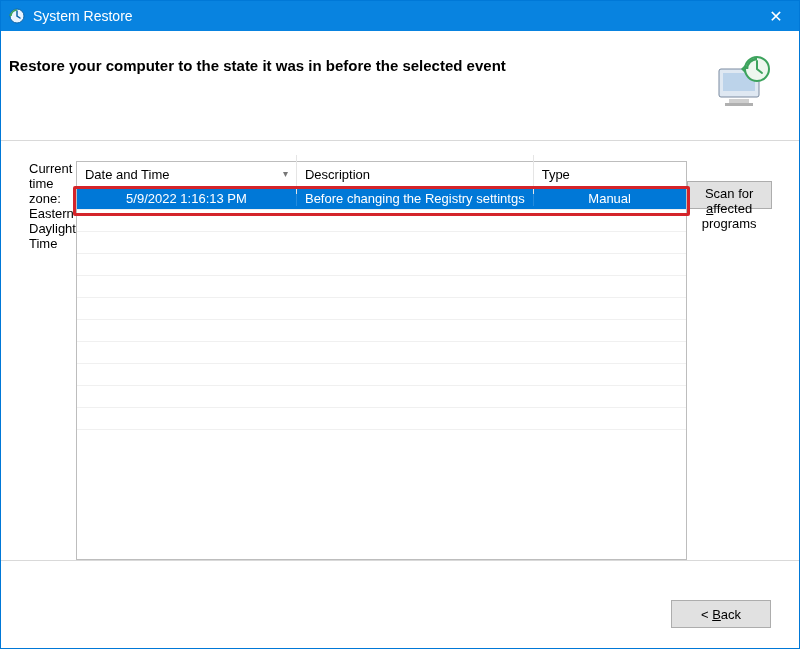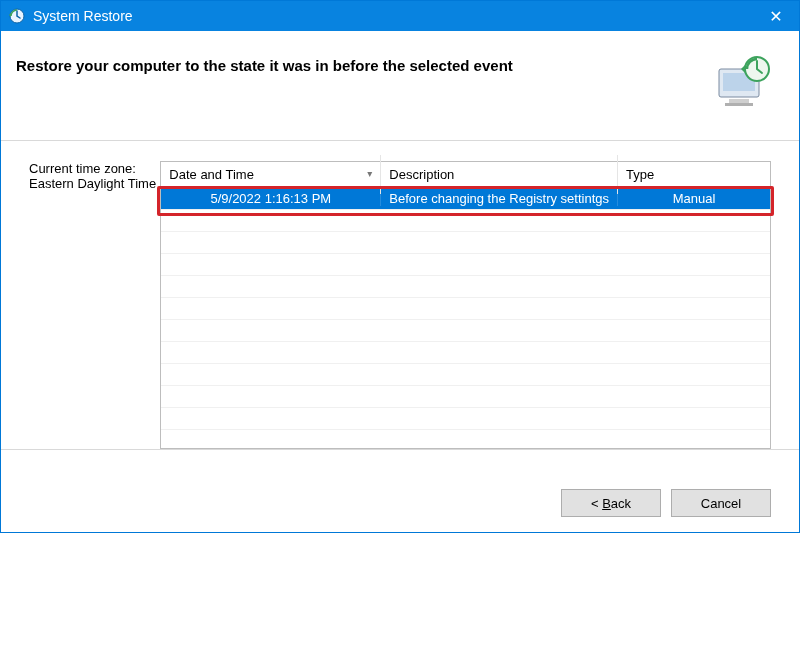--- a/index.html
+++ b/index.html
@@ -1,18 +1,18 @@
 <!DOCTYPE html>
 <html><head>
   <meta charset="utf-8">
   <style>
     * { box-sizing: border-box; margin: 0; padding: 0; }
     html, body { width: 800px; height: 649px; font-family: "Segoe UI", Tahoma, sans-serif; font-size: 13px; color: #000; background: #fff; }
     .window {
-      width: 800px; height: 533px;
+      width: 800px; height: 649px;
       border: 1px solid #0078d7;
       display: flex; flex-direction: column;
       position: relative;
       background: #fff;
     }
     .titlebar {
       height: 30px;
       background: #0883e0;
       display: flex; align-items: center;
       color: #fff;
@@ -26,21 +26,21 @@
       flex: 0 0 auto;
       font-size: 14px;
     }
     .titlebar-spacer { flex: 1 1 auto; }
     .titlebar .close-btn {
       width: 46px; height: 30px;
       display: flex; align-items: center; justify-content: center;
       color: #fff; font-size: 16px;
     }
     .header {
-      padding: 20px 24px 12px 15px;
+      padding: 20px 24px 12px 8px;
       display: flex; align-items: flex-start;
       border-bottom: 1px solid #d9d9d9;
       min-height: 110px;
     }
     .header-text {
       flex: 1 1 auto;
       padding-top: 6px;
     }
     .header-text h1 {
       font-size: 15px;
@@ -267,20 +267,22 @@
           </div>
           <div class="tr">
             <div class="td col-date"></div>
             <div class="td col-desc"></div>
             <div class="td col-type"></div>
           </div>
         </div>
       <div class="highlight-overlay"></div>
     </div>
 
+    <div class="scan-btn-row">
+      <button class="scan-btn"><span>Scan for </span><span class="underline-access">a</span><span>ffected programs</span></button>
+    </div>
   </div>
 
   <div class="footer">
     <button class="wizbtn"><span>&lt; </span><span class="underline-access">B</span><span>ack</span></button>
-    <button class="wizbtn">Cancel</button>
   </div>
 
 </div>
 
 </body></html>

